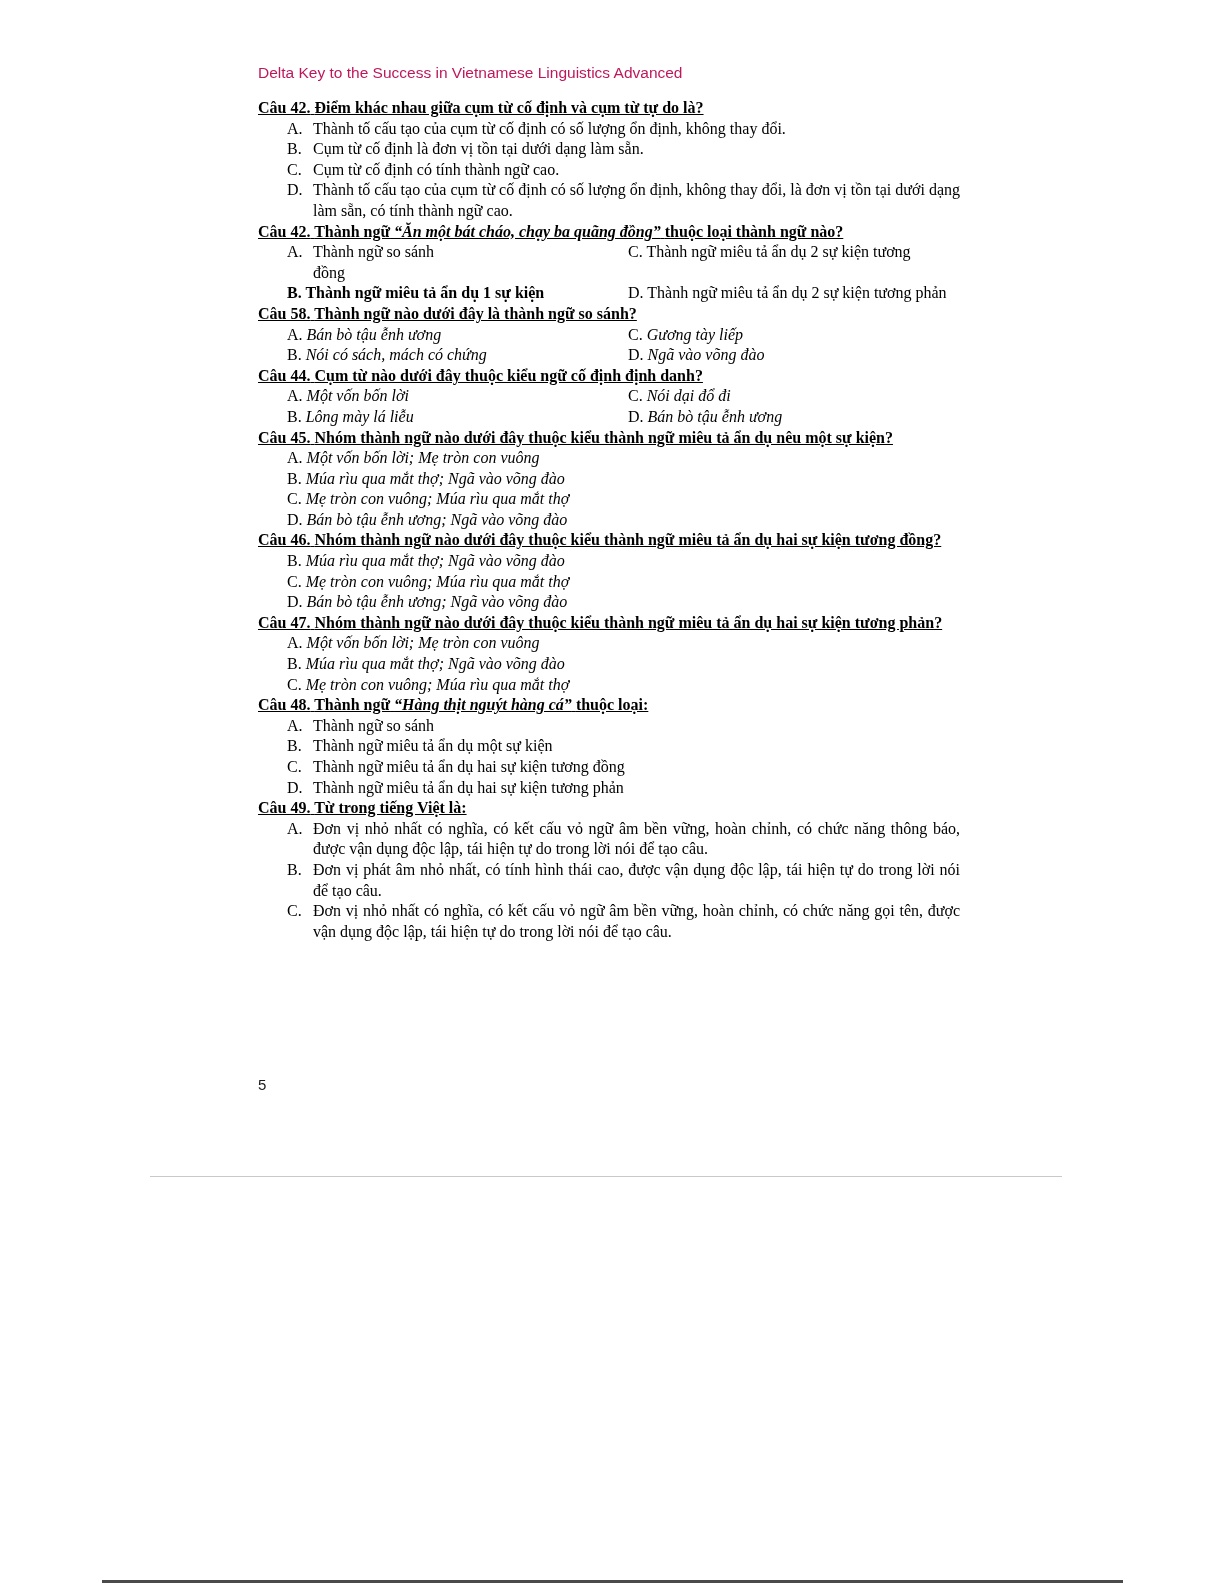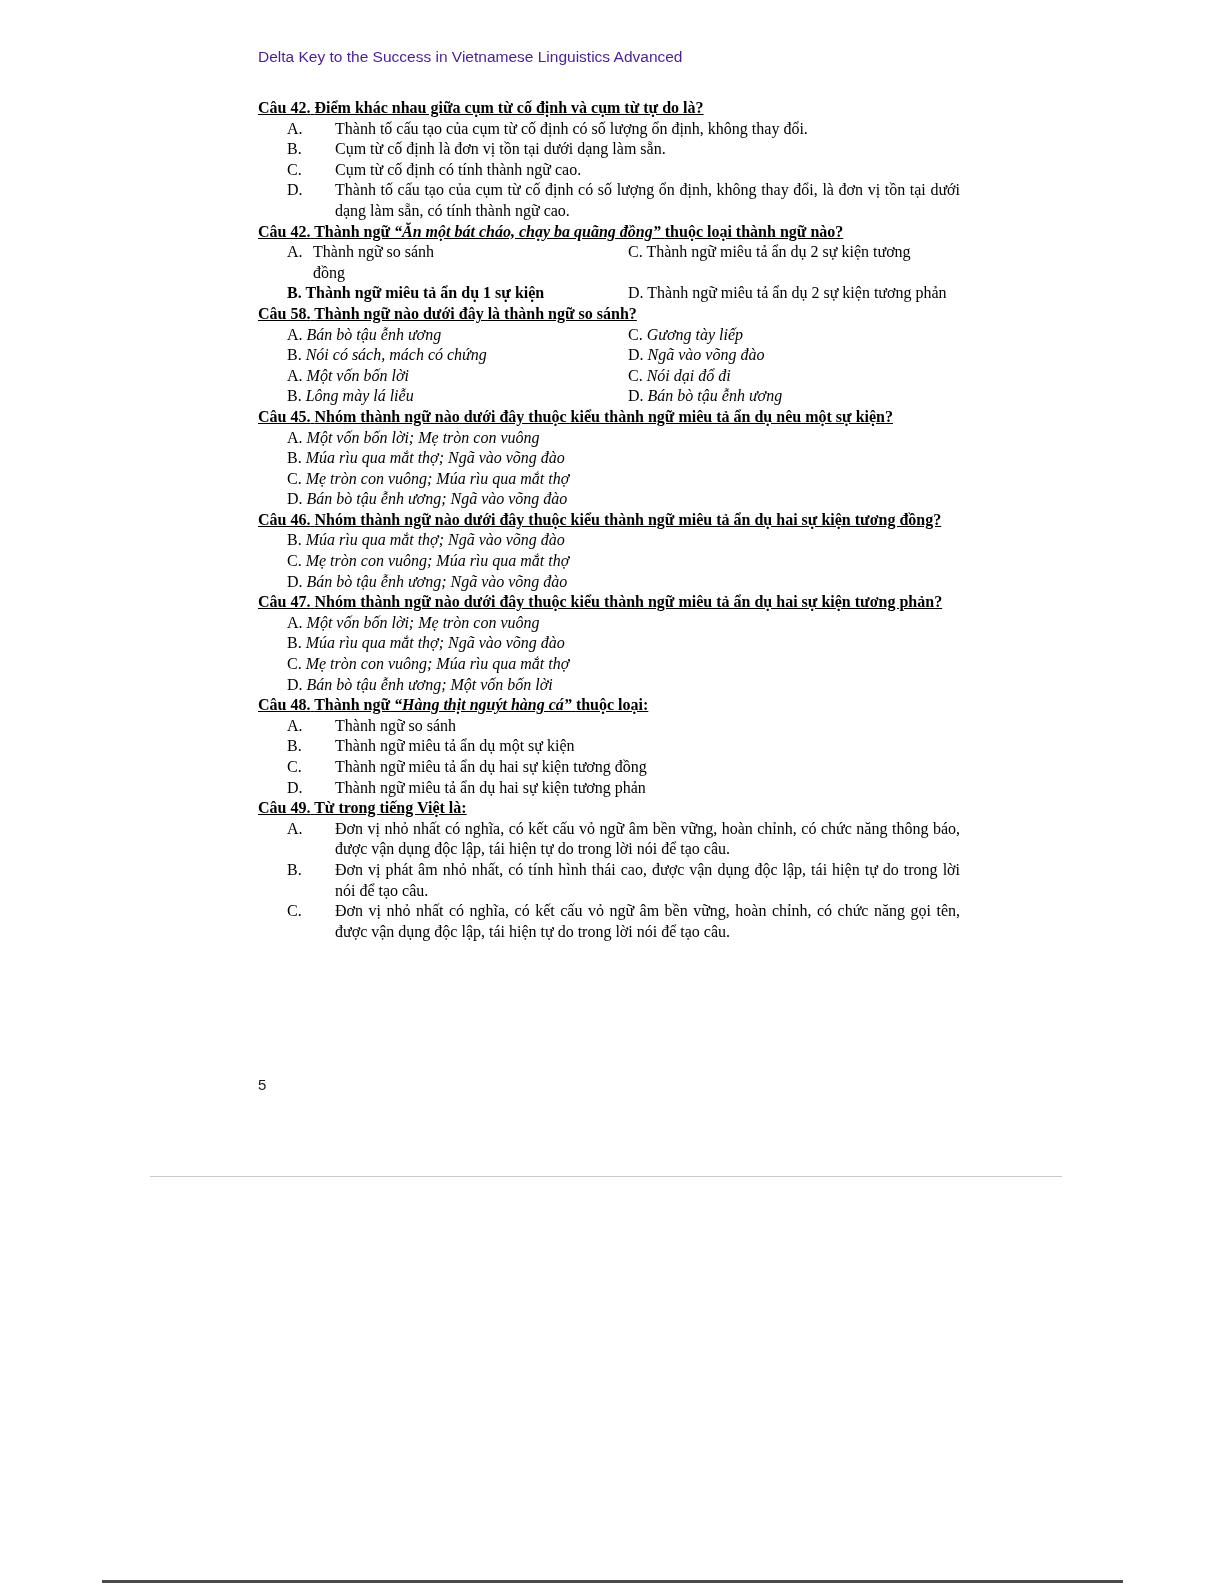--- a/index.html
+++ b/index.html
@@ -3,33 +3,33 @@
 <meta charset="utf-8">
 <style>
   * { margin:0; padding:0; box-sizing:border-box; }
   html,body { background:#ffffff; }
   body {
     width:1225px; height:1585px; position:relative;
     font-family:"Liberation Serif","DejaVu Serif",serif;
     color:#000;
   }
   .page-header {
-    position:absolute; left:258px; top:48px;
+    position:absolute; left:258px; top:64px;
     font-family:"Liberation Sans","DejaVu Sans",sans-serif;
-    font-size:15.5px; color:#4c1d95;
+    font-size:15.5px; color:#be185d;
   }
   .content {
     position:absolute; left:258px; top:98px; width:702px;
     font-size:16px; line-height:20.6px;
   }
   .stem { font-weight:bold; text-align:justify;text-decoration:underline; }
   .stem .quote { font-style:italic; }
   .opt.tab { display:flex; padding-left:29px; }
   .opt.tab .lbl { flex:0 0 26px; }
-  .opt.tab .txt { flex:1; text-align:justify;margin-left:22px; }
+  .opt.tab .txt { flex:1; text-align:justify; }
   .opt.inline { padding-left:29px; }
   .opt.cont { padding-left:55px; }
   .it { font-style:italic; }
   .bold { font-weight:bold; }
   .optrow { display:flex; padding-left:29px; }
   .optrow .cell { white-space:nowrap; }
   .optrow .cell.left { flex:0 0 341px; }
   .optrow .cell.right { flex:1; }
   .tabw { display:inline-block; width:26px; }
   .page-footer {
@@ -105,20 +105,24 @@
         <span class="cell left"><span class="lbl">A.</span> <span class="txt it">Bán bò tậu ễnh ương</span></span>
         <span class="cell right"><span class="lbl">C.</span> <span class="txt it">Gương tày liếp</span></span>
       </div>
       <div class="optrow">
         <span class="cell left"><span class="lbl">B.</span> <span class="txt it">Nói có sách, mách có chứng</span></span>
         <span class="cell right"><span class="lbl">D.</span> <span class="txt it">Ngã vào võng đào</span></span>
       </div>
     </section>
 
     <section class="q">
+      <p class="stem">
+        <span>Câu 44.</span>
+        <span>Cụm từ nào dưới đây thuộc kiểu ngữ cố định định danh?</span>
+      </p>
       <div class="optrow">
         <span class="cell left"><span class="lbl">A.</span> <span class="txt it">Một vốn bốn lời</span></span>
         <span class="cell right"><span class="lbl">C.</span> <span class="txt it">Nói dại đổ đi</span></span>
       </div>
       <div class="optrow">
         <span class="cell left"><span class="lbl">B.</span> <span class="txt it">Lông mày lá liễu</span></span>
         <span class="cell right"><span class="lbl">D.</span> <span class="txt it">Bán bò tậu ễnh ương</span></span>
       </div>
     </section>
 
@@ -144,21 +148,20 @@
     </section>
 
     <section class="q">
       <p class="stem">
         <span>Câu 47.</span>
         <span>Nhóm thành ngữ nào dưới đây thuộc kiểu thành ngữ miêu tả ẩn dụ hai sự kiện tương phản?</span>
       </p>
       <div class="opt inline"><span class="lbl">A.</span> <span class="txt it">Một vốn bốn lời; Mẹ tròn con vuông</span></div>
       <div class="opt inline"><span class="lbl">B.</span> <span class="txt it">Múa rìu qua mắt thợ; Ngã vào võng đào</span></div>
       <div class="opt inline"><span class="lbl">C.</span> <span class="txt it">Mẹ tròn con vuông; Múa rìu qua mắt thợ</span></div>
-      <div class="opt inline"><span class="lbl">D.</span> <span class="txt it">Bán bò tậu ễnh ương; Một vốn bốn lời</span></div>
     </section>
 
     <section class="q">
       <p class="stem">
         <span>Câu 48.</span>
         <span>Thành ngữ</span>
         <span class="quote">“Hàng thịt nguýt hàng cá”</span>
         <span>thuộc loại:</span>
       </p>
       <div class="opt tab">

